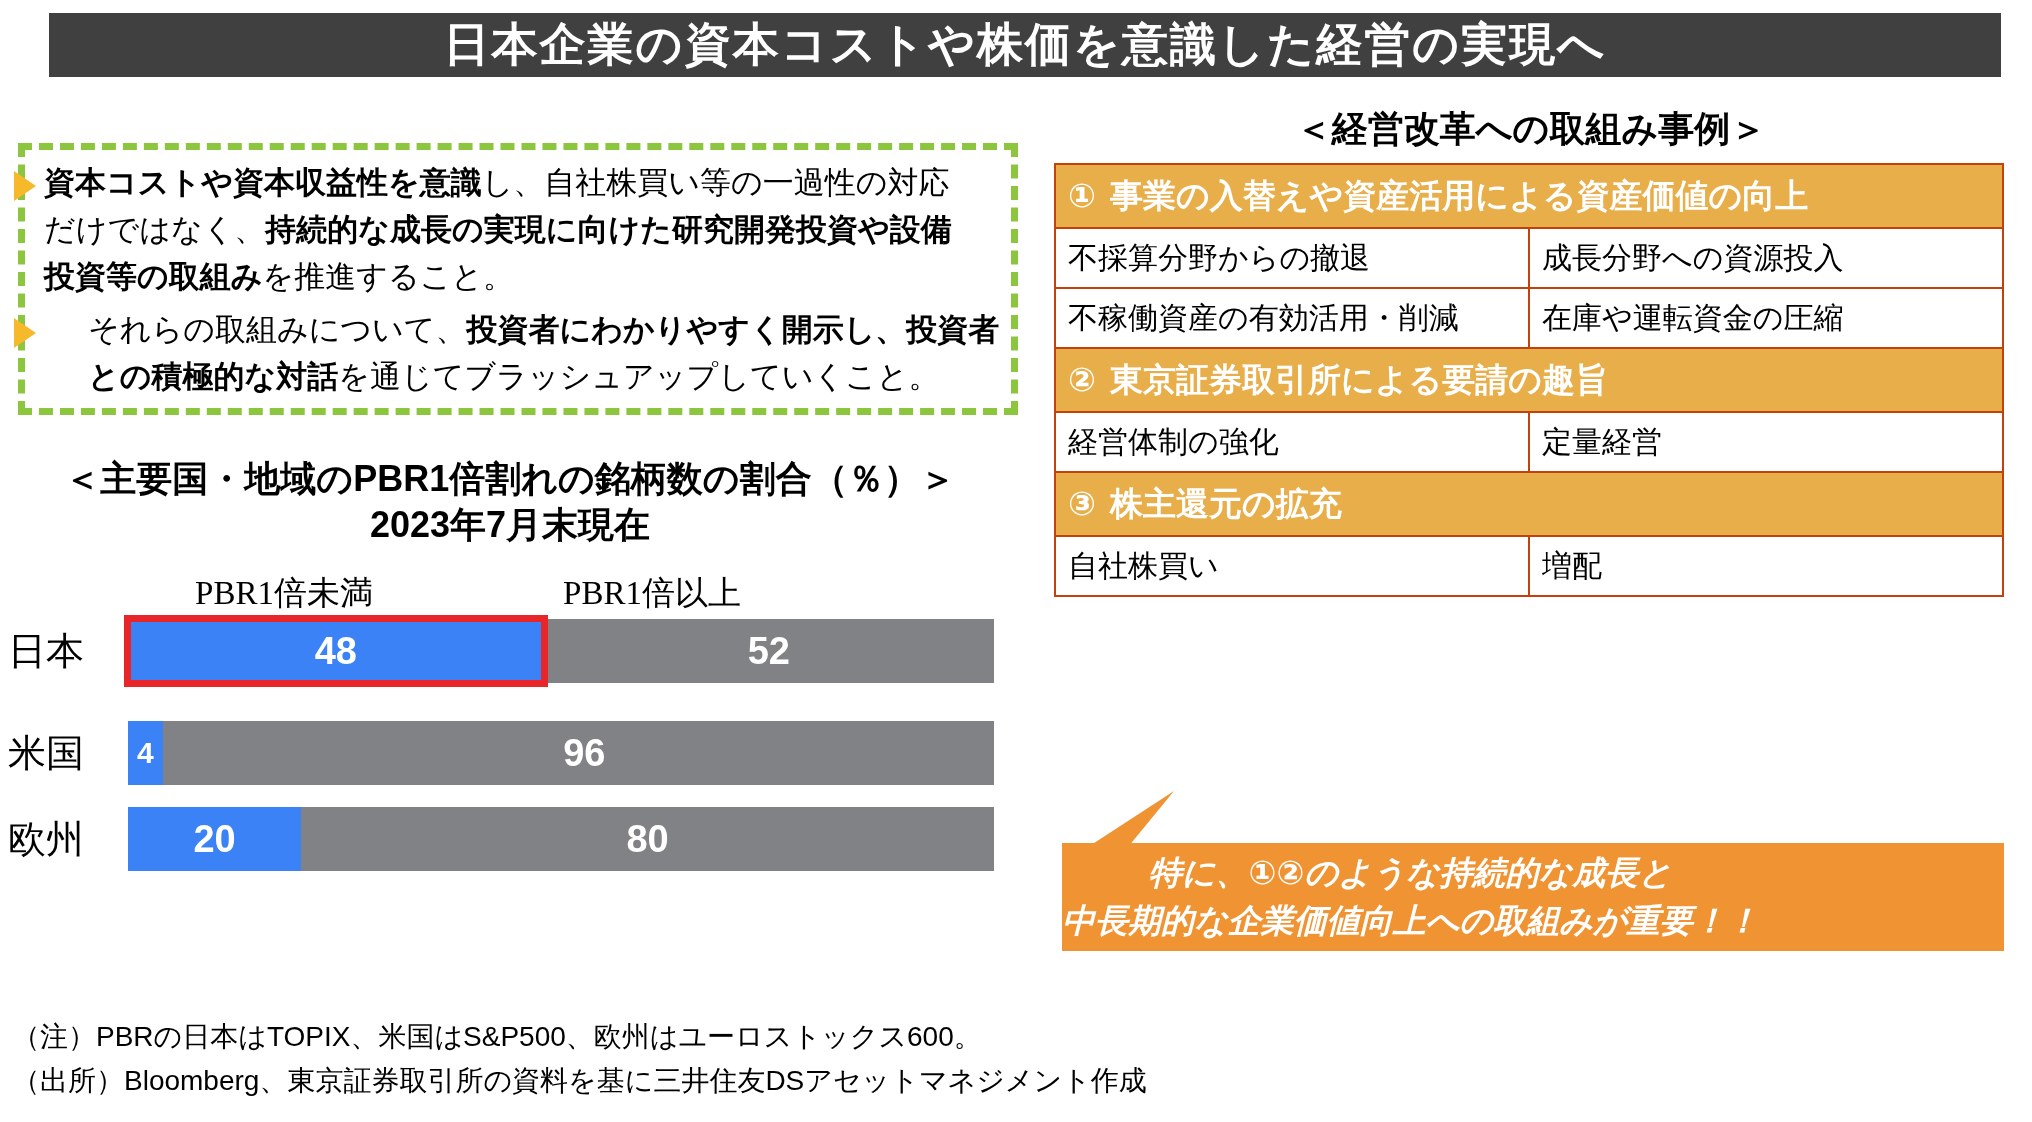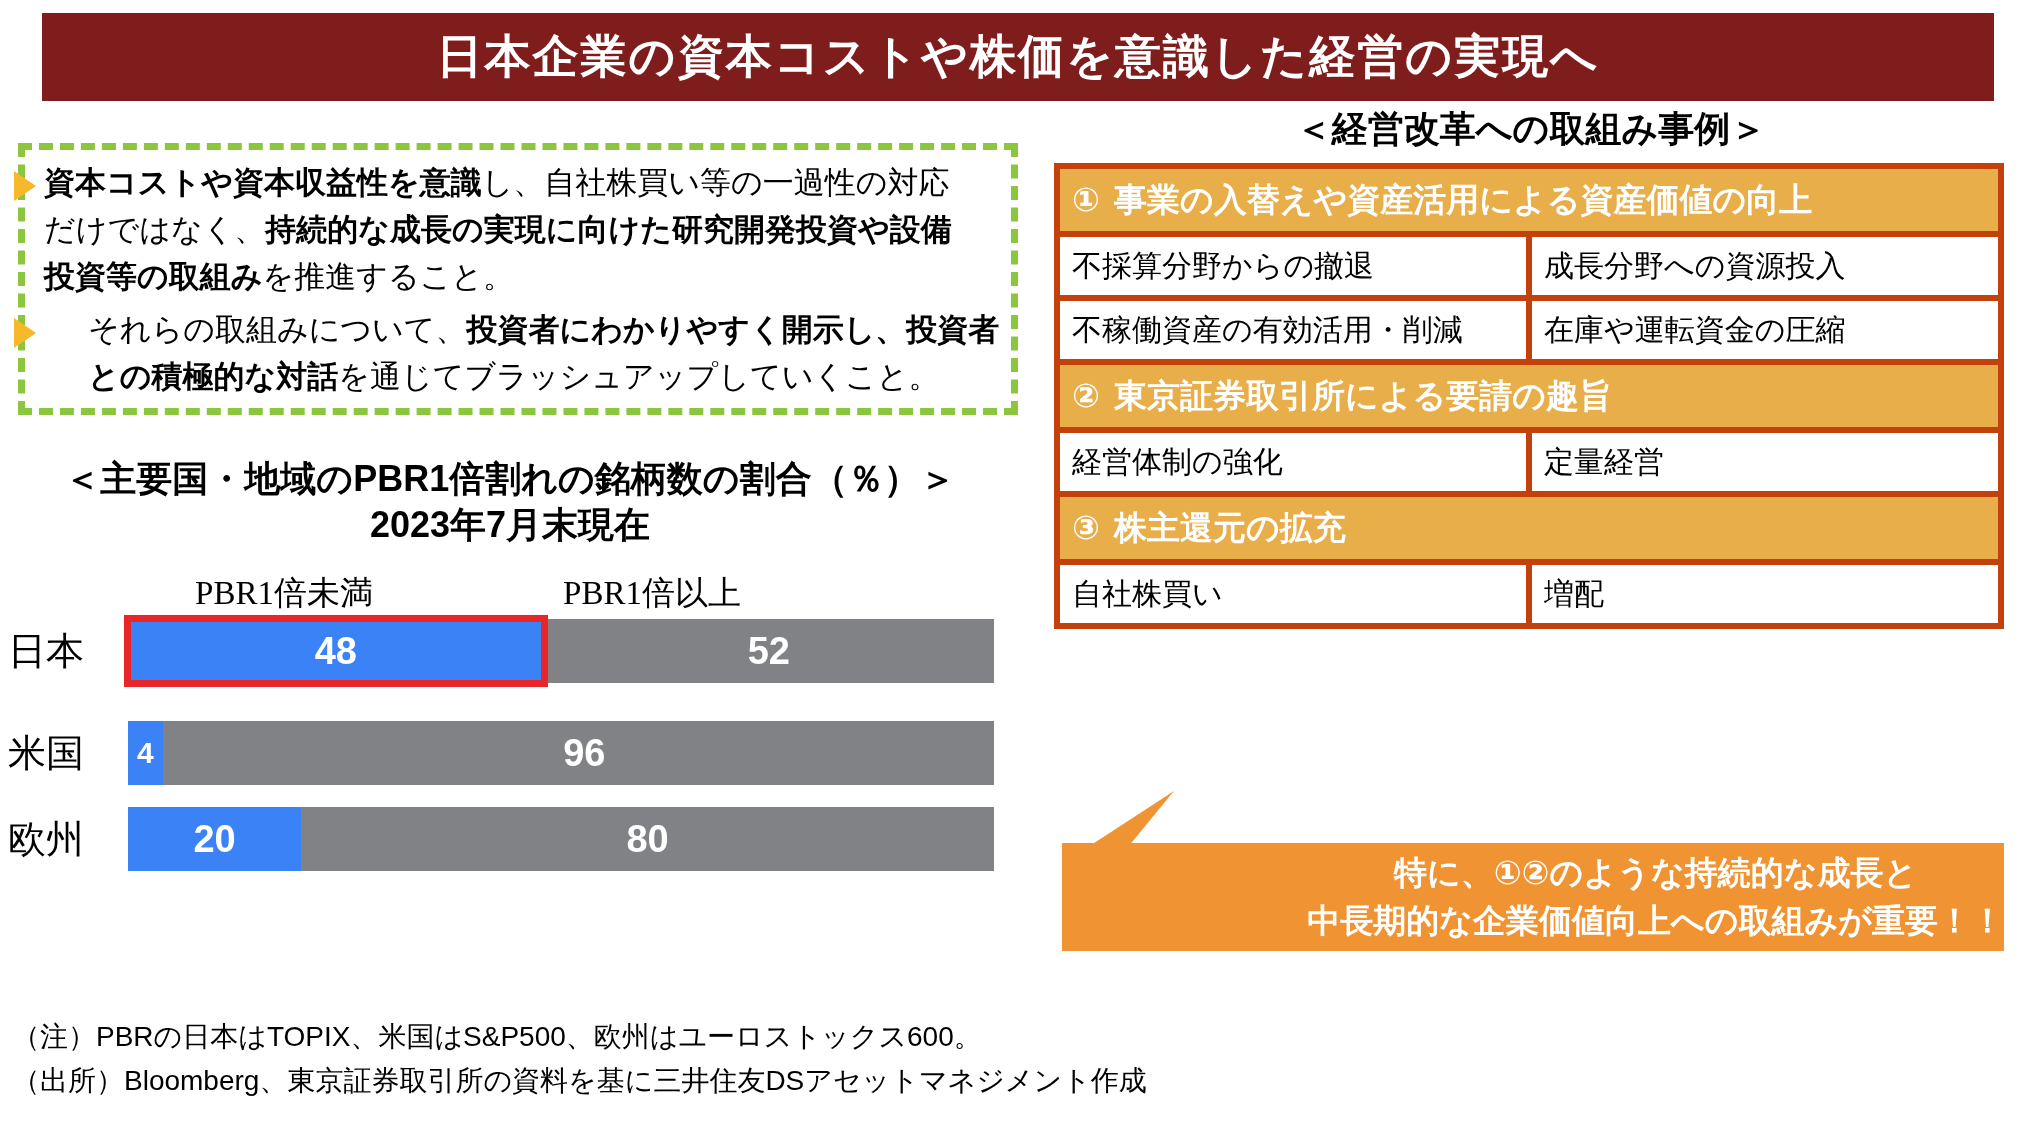--- a/index.html
+++ b/index.html
@@ -6,22 +6,22 @@
   body{
     width:2032px;height:1122px;
     background:#ffffff;
     font-family:"Liberation Sans","DejaVu Sans",sans-serif;
     position:relative;
     overflow:hidden;
     color:#000;
   }
   
   #title-bar{
-    position:absolute;left:42px;top:13px;width:1952px;height:88px;
-    background:#7f1d1d;
+    position:absolute;left:49px;top:13px;width:1952px;height:64px;
+    background:#404040;
     display:flex;align-items:center;justify-content:center;
   }
   #title-text{
     color:#ffffff;font-weight:bold;font-size:46px;letter-spacing:2px;
     white-space:nowrap;
   }
 
   
   #left-col{position:absolute;left:0;top:101px;width:1020px;height:900px;}
 
@@ -93,39 +93,40 @@
   #examples-title{
     position:absolute;left:0;top:4px;width:1002px;text-align:center;
     font-weight:bold;font-size:36px;
   }
   #ex-table{
     position:absolute;left:24px;top:62px;width:950px;
     border-collapse:collapse;
     table-layout:fixed;
   }
   #ex-table td{
-    border:6px solid #c2410c;
+    border:2px solid #c2410c;
     height:58px;
     font-size:30px;
     padding:0 12px;
     vertical-align:middle;
     background:#ffffff;
   }
   #ex-table td.sect{
     background:#e8ae4a;color:#ffffff;font-weight:bold;font-size:33px;
     height:62px;
   }
   #ex-table td.sect span.num{margin-right:14px;}
 
   
   #callout{
     position:absolute;left:32px;top:742px;width:942px;height:108px;
     background:#f09433;
-    display:flex;align-items:center;justify-content:flex-end;
+    display:flex;align-items:center;justify-content:flex-start;
     text-align:center;
+    font-style:italic;
   }
   #callout-text{
     color:#ffffff;font-weight:bold;font-size:33px;line-height:48px;
   }
   #callout-tail{
     position:absolute;left:58px;top:690px;width:90px;height:56px;
     overflow:hidden;
   }
   #callout-tail svg{display:block;}
 

